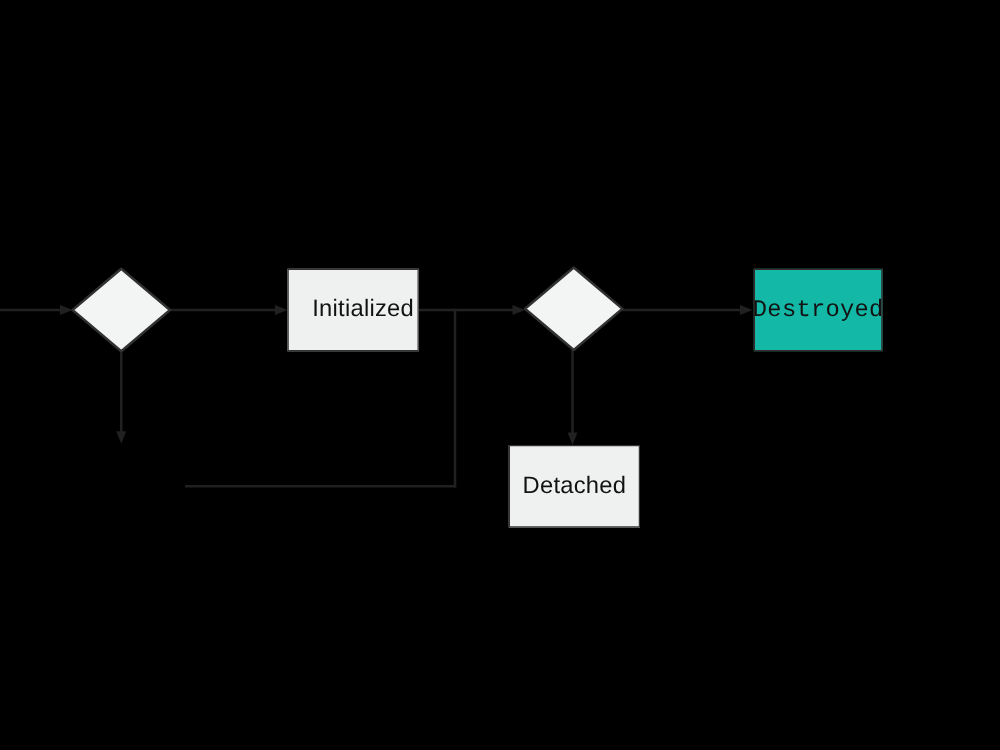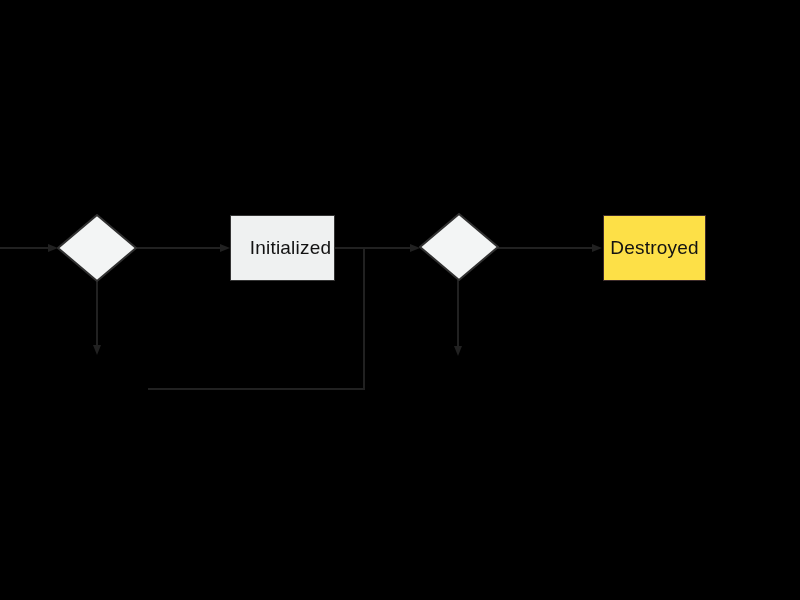--- a/index.html
+++ b/index.html
@@ -16,21 +16,21 @@
   .arrow.down {
     border-left:4px solid transparent; border-right:4px solid transparent;
     border-top:10px solid #212121;
   }
   .node.box {
     position:absolute; box-sizing:border-box;
     background:#eff1f1; border:1.5px solid #343434;
     display:flex; align-items:center; justify-content:center;
     font-size:19px; color:#121212; letter-spacing:0.2px;
   }
-  .node.box.destroyed { background:#fde047; border-color:#3c2a2a; }
+  .node.box.destroyed { background:#14b8a6; border-color:#3c2a2a;font-family:Liberation Mono, monospace; }
   .node.diamond { position:absolute; }
   .node.diamond polygon { fill:#f3f5f5; stroke:#313131; stroke-width:2; }
 </style>
 </head>
 <body>
 
 <div class="canvas">
 
   <div class="edge" style="left:0; top:247px; width:49px; height:2px;"></div>
   <div class="arrow right" style="left:48px; top:244px;"></div>
@@ -59,18 +59,21 @@
 
   <svg class="node diamond" style="left:419px; top:213px;" width="80" height="68" viewBox="0 0 80 68">
     <polygon points="40,1 79,34 40,67 1,34"></polygon>
   </svg>
 
   <div class="node box" style="left:230px; top:215px; width:105px; height:66px;padding-left:16px;">
     <span>Initialized</span>
   </div>
 
 
+  <div class="node box" style="left:407px; top:356px; width:105px; height:66px;">
+    <span>Detached</span>
+  </div>
 
   <div class="node box destroyed" style="left:603px; top:215px; width:103px; height:66px;">
     <span>Destroyed</span>
   </div>
 
 </div>
 
 </body></html>

